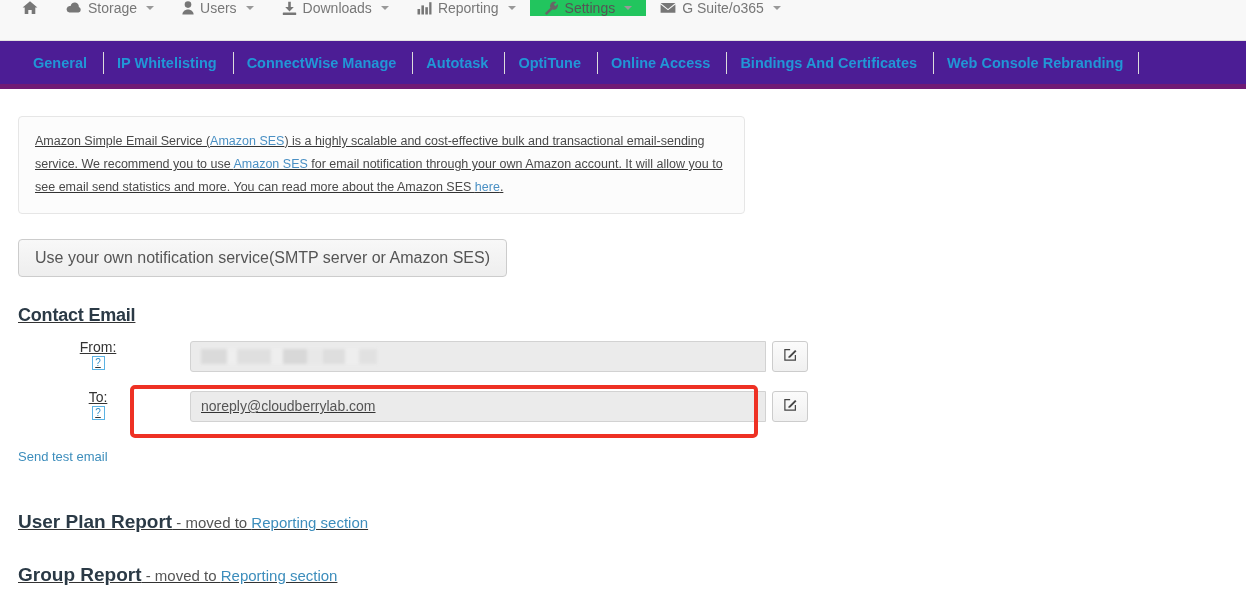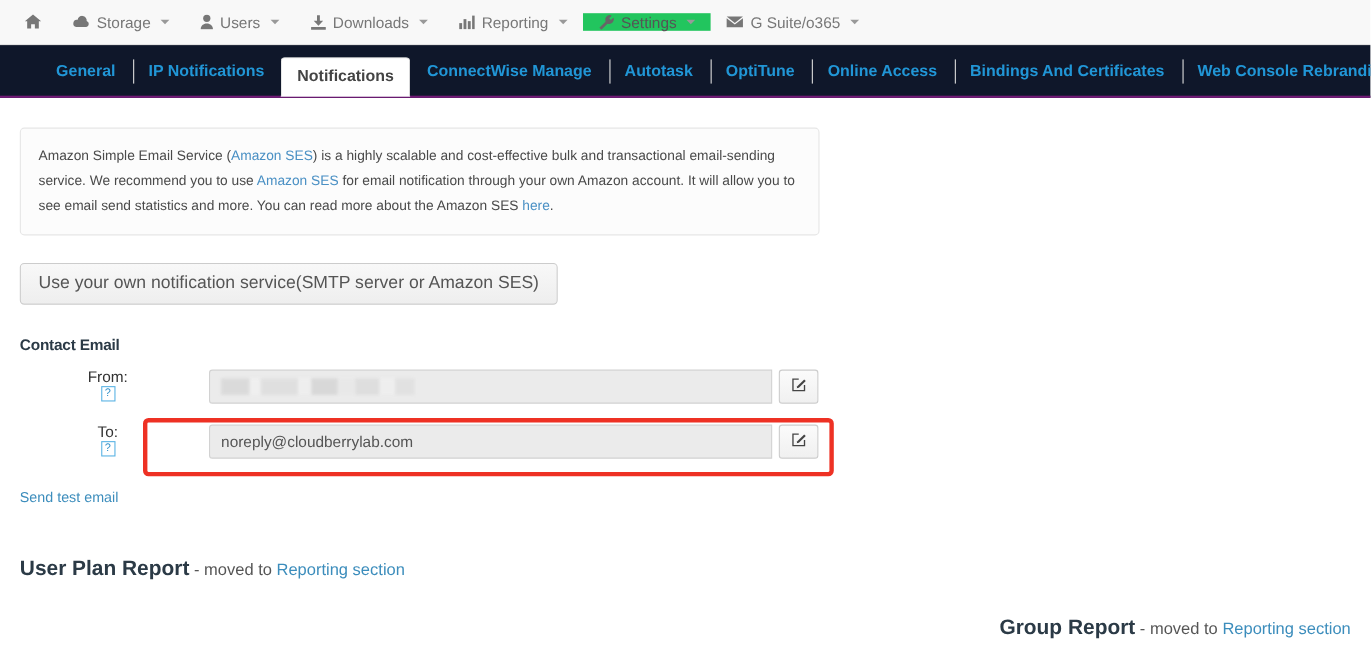--- a/index.html
+++ b/index.html
@@ -12,21 +12,21 @@
     overflow: hidden;
   }
 
   
   .navbar {
     position: relative;
     height: 41px;
     background: #f8f8f8;
     border-bottom: 1px solid #e2e2e2;
     display: flex;
-    align-items: center;
+    align-items: flex-start;
     padding-left: 8px;
   }
   .nav-item {
     display: flex;
     align-items: center;
     gap: 6px;
     padding: 0 14px;
     font-size: 14px;
     color: #777777;
     cursor: pointer;
@@ -42,23 +42,23 @@
     border-top: 4px solid #999999;
     margin-left: 3px;
   }
   .nav-icon { display: inline-flex; align-items: center; justify-content: center; }
   .nav-icon svg { display: block; }
 
   
   .tabs-wrap {
     position: relative;
     height: 48px;
-    background: #0f172a;
-    border-bottom: 2px solid #701a75;
-    padding-left: 36px;
+    background: #4c1d95;
+    border-bottom: 5px solid #701a75;
+    padding-left: 18px;
     display: flex;
     align-items: flex-end;
   }
   .tabs {
     display: flex;
     align-items: stretch;
     height: 100%;
   }
   .tab {
     display: flex;
@@ -100,20 +100,21 @@
     align-self: flex-end;
     z-index: 2;
   }
   .tab.active::before { display: none; }
   .tab.active + .tab::before { display: none; }
 
   
   .content {
     padding: 0 18px;
     background: #ffffff;
+    text-decoration: underline;
   }
 
   .alert-box {
     margin-top: 27px;
     width: 727px;
     background: #fcfcfc;
     border: 1px solid #e6e6e6;
     border-radius: 4px;
     padding: 13px 16px 14px 16px;
     font-size: 12.5px;
@@ -130,21 +131,21 @@
     border-radius: 4px;
     padding: 9px 16px;
     font-size: 16px;
     color: #555555;
     cursor: pointer;
     font-family: "Liberation Sans", sans-serif;
   }
 
   .section-title {
     margin-top: 28px;
-    font-size: 14px;
+    font-size: 18px;
     font-weight: bold;
     color: #2b3a46;
     letter-spacing: -0.2px;
   }
 
   .form-area { position: relative; margin-top: 14px; }
 
   .form-row {
     display: flex;
     align-items: center;
@@ -174,21 +175,21 @@
     font-size: 10px;
     line-height: 1;
     background: #ffffff;
     cursor: pointer;
     position: relative;
     top: -4px;
     font-family: "Liberation Sans", sans-serif;
   }
   .input-group { display: flex; align-items: stretch; }
   .form-input {
-    width: 512px;
+    width: 576px;
     height: 31px;
     background: #ebebeb;
     border: 1px solid #d2d2d2;
     border-radius: 3px 0 0 3px;
     padding: 0 10px;
     font-size: 14px;
     color: #555555;
     font-family: "Liberation Sans", sans-serif;
     outline: none;
     display: flex;
@@ -322,22 +323,21 @@
       </svg>
     </span>
     <span>G Suite/o365</span>
     <span class="caret"></span>
   </a>
 </div>
 
 <div class="tabs-wrap">
   <div class="tabs">
     <div class="tab">General</div>
-    <div class="tab">IP Notifications</div>
-    <div class="tab active">Notifications</div>
+    <div class="tab">IP Whitelisting</div>
     <div class="tab">ConnectWise Manage</div>
     <div class="tab">Autotask</div>
     <div class="tab">OptiTune</div>
     <div class="tab">Online Access</div>
     <div class="tab">Bindings And Certificates</div>
     <div class="tab">Web Console Rebranding</div>
   </div>
 </div>
 
 <div class="content">
@@ -402,17 +402,17 @@
 
     <div class="highlight-box" style="left:112px; top:45px; width:628px; height:53px;"></div>
   </div>
 
   <a class="link-send-test" style="margin-top:27px;">Send test email</a>
 
   <div class="report-line">
     <span class="rl-title">User Plan Report</span><span class="rl-mid"> - moved to </span><a>Reporting section</a>
   </div>
 
-  <div class="report-line" style="margin-top:31px;text-align:right;">
+  <div class="report-line" style="margin-top:31px;">
     <span class="rl-title">Group Report</span><span class="rl-mid"> - moved to </span><a>Reporting section</a>
   </div>
 
 </div>
 
 </body></html>

